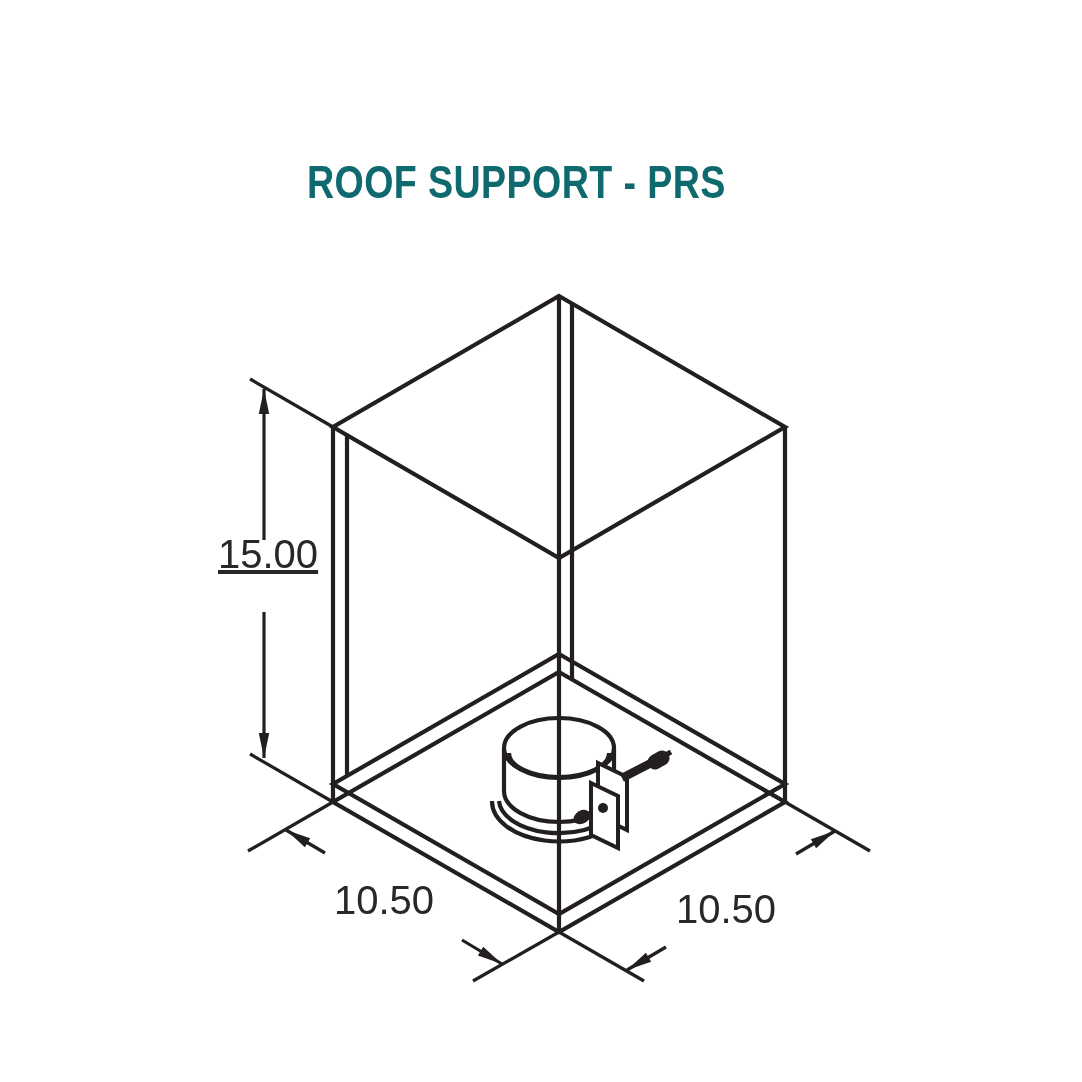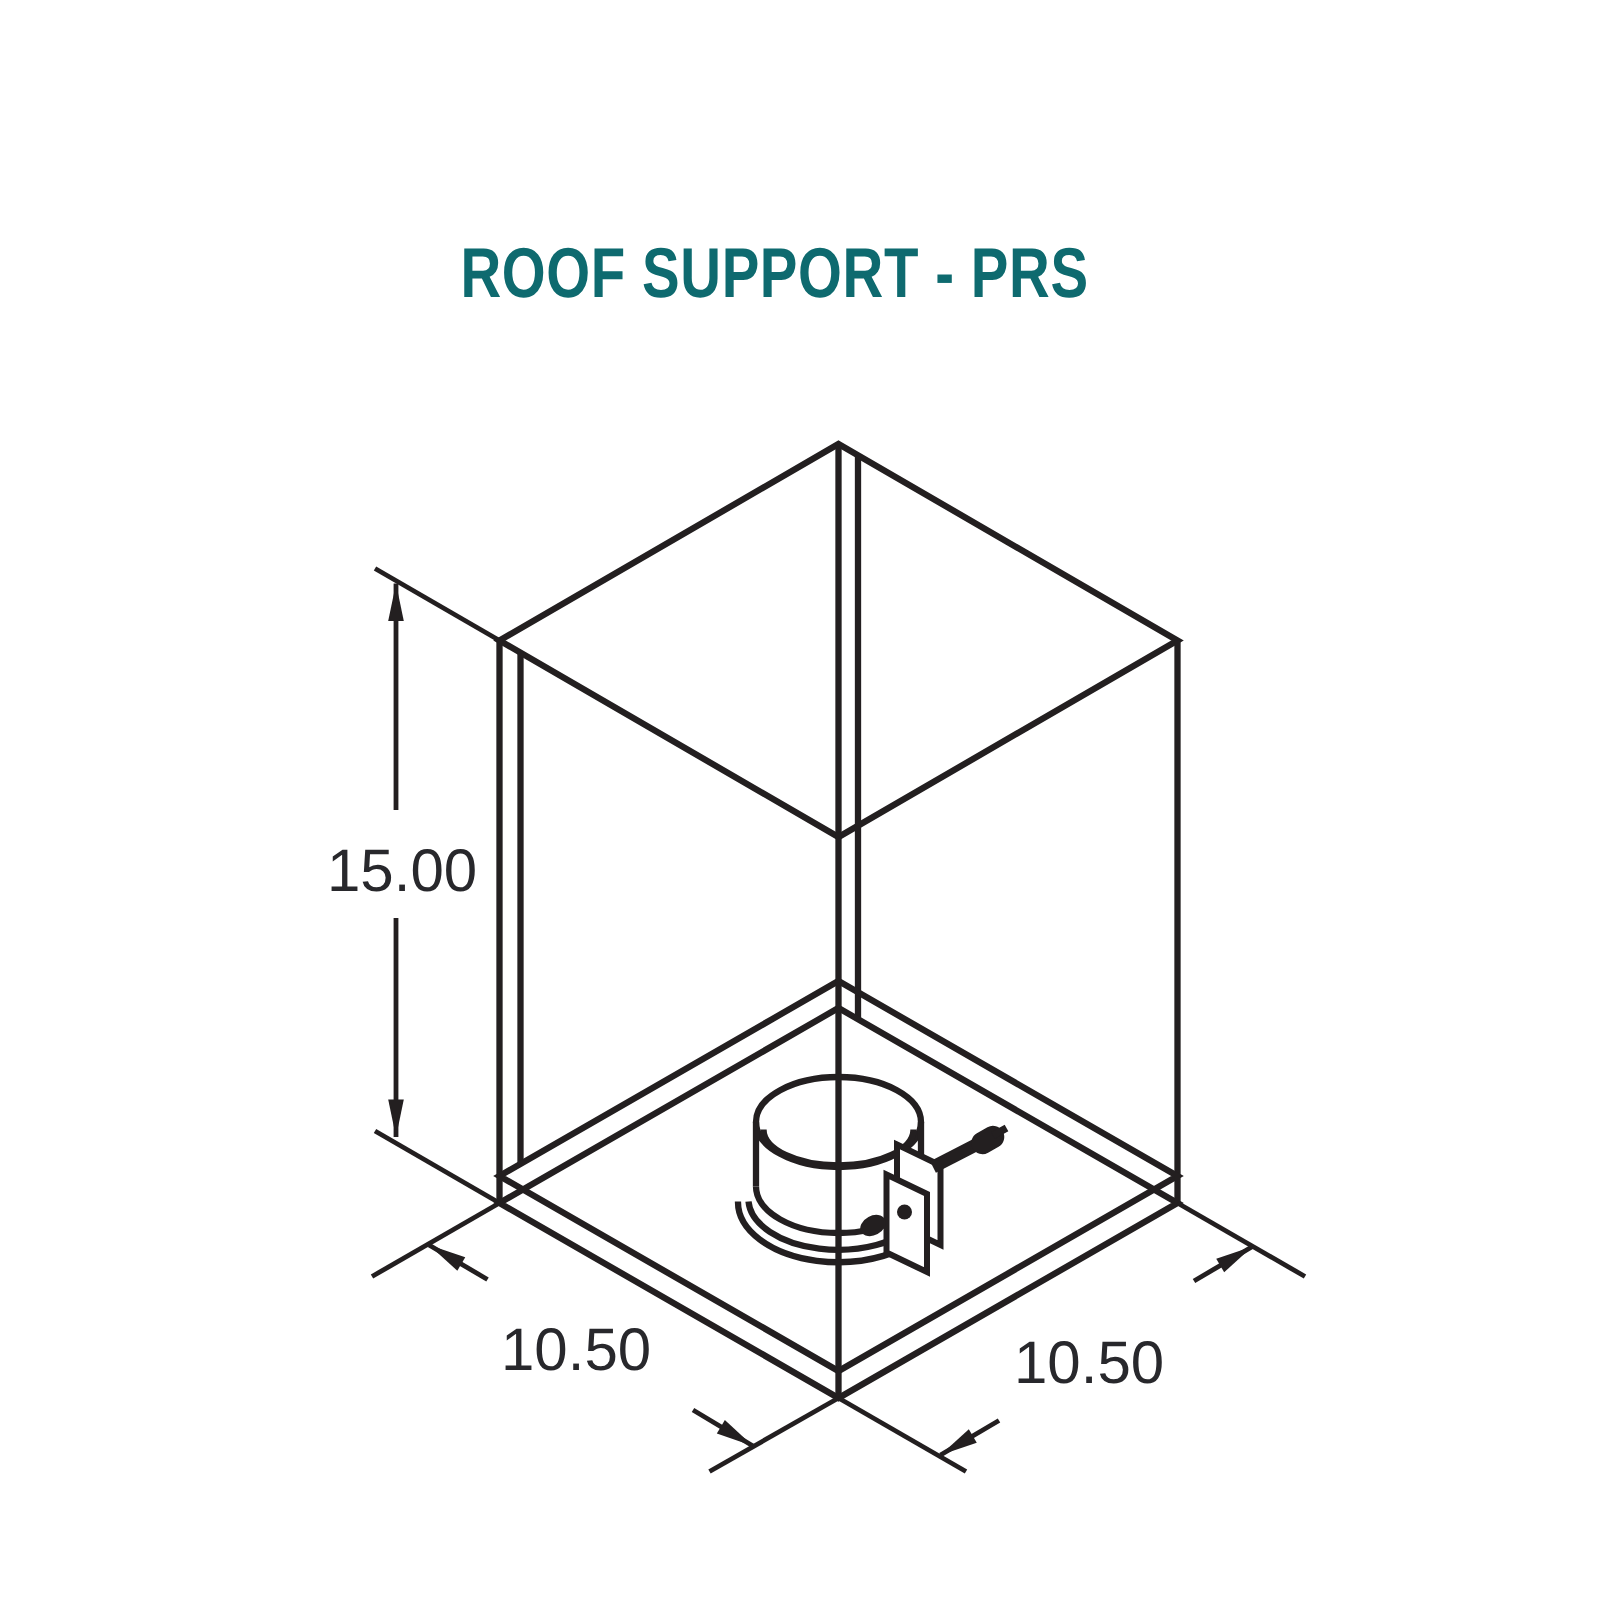--- a/index.html
+++ b/index.html
@@ -23,21 +23,21 @@
     transform-origin:0 0;
     line-height:1.1;
   }
   .dim-label{
     position:absolute;
     font-size:40px;
     color:#28282c;
     line-height:1;
     white-space:nowrap;
   }
-  .dim-height{left:218px;top:561px;}
+  .dim-height{left:218px;top:534px;text-decoration:underline;}
   .dim-base-left{left:334px;top:880px;}
   .dim-base-right{left:676px;top:889px;}
   svg{position:absolute;left:0;top:0;}
 </style>
 </head>
 <body>
 
 <div class="page">
 
   <div class="title">ROOF SUPPORT - PRS</div>

